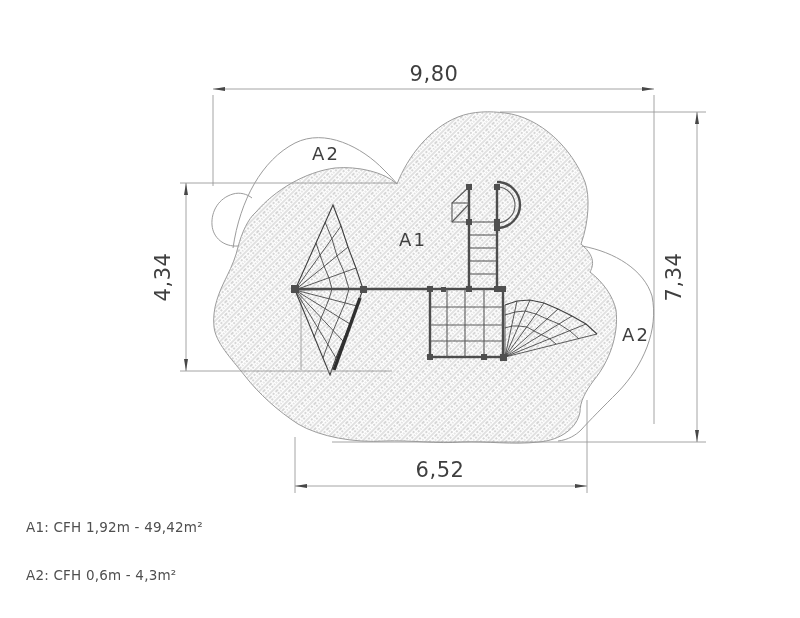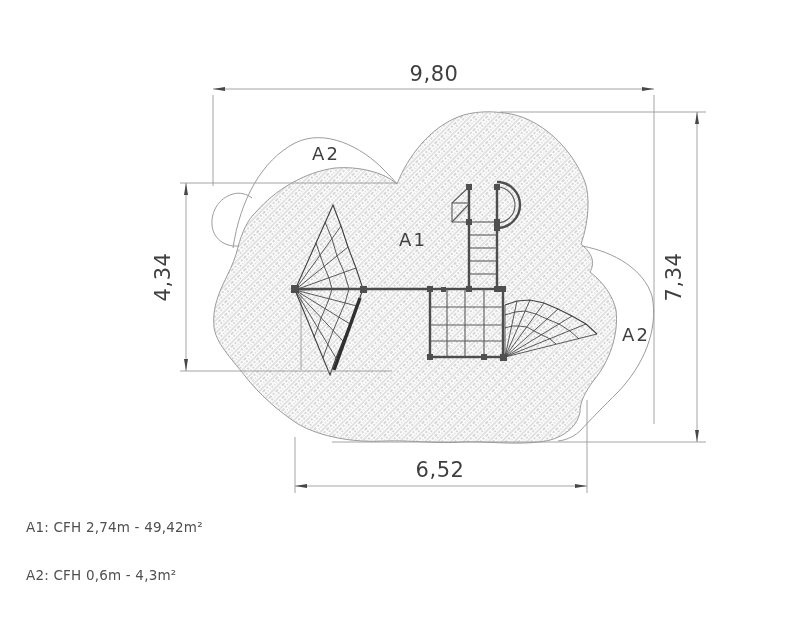--- a/index.html
+++ b/index.html
@@ -179,19 +179,19 @@
       <line class="thin" x1="295" y1="486" x2="587" y2="486" marker-start="url(#arr)" marker-end="url(#arr)"></line>
       <text class="dim-text" x="440" y="477" text-anchor="middle">6,52</text>
     </g>
 
     <text class="area-text" x="413" y="246" text-anchor="middle">A1</text>
     <text class="area-text" x="326" y="160" text-anchor="middle">A2</text>
     <text class="area-text" x="636" y="341" text-anchor="middle">A2</text>
   </svg>
 
   <div id="legend">
-    <div>A1: CFH 2,74m - 49,42m²</div>
+    <div>A1: CFH 1,92m - 49,42m²</div>
     <div>A2: CFH 0,6m - 4,3m²</div>
     
     
   </div>
 
 </div>
 
 </body></html>

